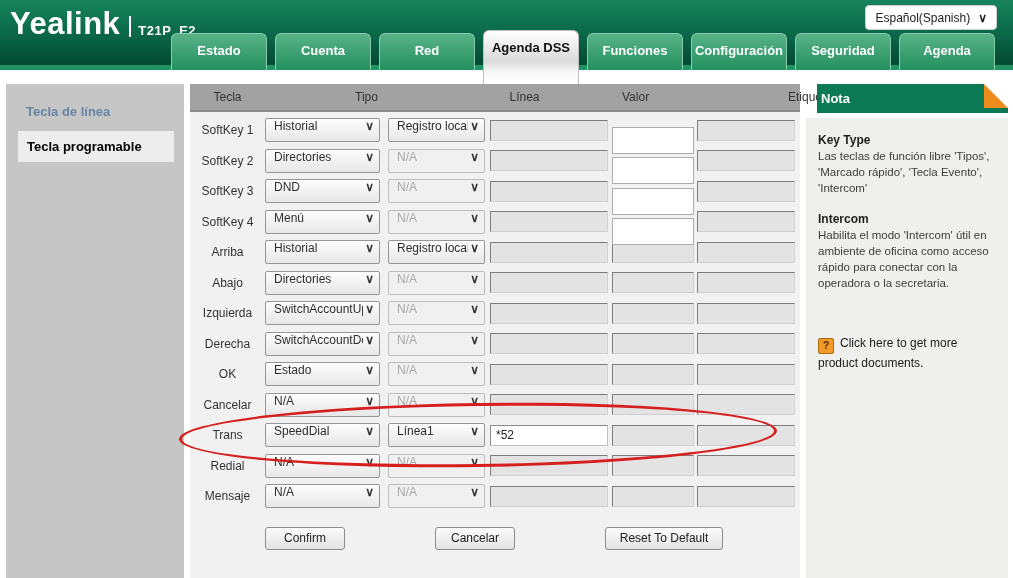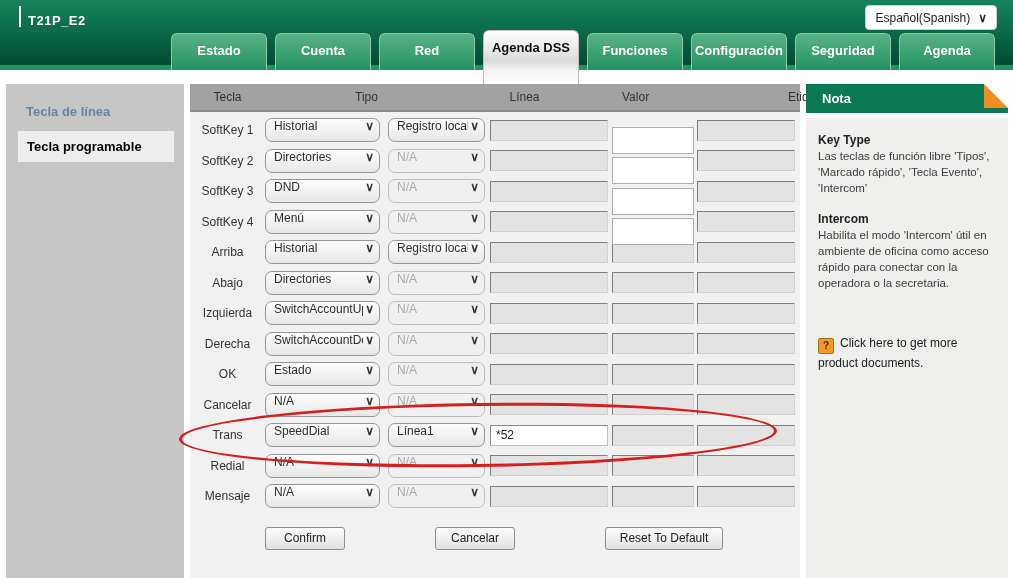--- a/index.html
+++ b/index.html
@@ -43,21 +43,21 @@
   .hc{text-align:center;}
   .rows{padding-top:3px;}
   .trow{display:flex;align-items:center;height:30.5px;}
   .c0{width:75px;text-align:center;font-size:12px;color:#333;flex:none;}
   .c1{width:115px;flex:none;}
   .c2{width:97px;margin-left:8px;flex:none;}
   .c3{width:118px;margin-left:5px;flex:none;display:flex;align-items:center;}
   .c4{width:82px;margin-left:4px;flex:none;display:flex;align-items:center;}
   .c5{width:98px;margin-left:3px;flex:none;display:flex;align-items:center;}
 
-  .sel{box-sizing:border-box;width:100%;height:24px;border:1px solid #969696;border-radius:7px;
+  .sel{box-sizing:border-box;width:100%;height:24px;border:1px solid #969696;border-radius:2px;
        background:linear-gradient(#fdfdfd,#e7e7e7);display:flex;align-items:center;
        justify-content:space-between;font-size:12px;color:#2e2e2e;padding:0 5px 8px 8px;cursor:pointer;}
   .sel .sel-text{white-space:nowrap;overflow:hidden;flex:1;}
   .sel.disabled{color:#a9a9a9;background:#f0f0f0;border-color:#bdbdbd;cursor:default;}
   .sel .chev{margin-left:2px;color:#333;}
 
   .tin{box-sizing:border-box;width:100%;height:21px;background:#e3e3e3;
        border:1px solid;border-color:#7d7d7d #d2d2d2 #cfcfcf #7d7d7d;
        font:12px "Liberation Sans",sans-serif;color:#222;padding:0 5px;outline:none;}
   .tin.on{background:#fff;border-color:#8a8a8a #c0c0c0 #c0c0c0 #8a8a8a;}
@@ -67,21 +67,21 @@
   .btn{position:absolute;height:23px;box-sizing:border-box;background:linear-gradient(#fcfcfc,#e2e2e2);
        border:1px solid #8d8d8d;border-radius:3px;font-size:12px;color:#222;text-align:center;
        line-height:21px;cursor:pointer;}
   .btn-confirm{left:75px;top:443px;width:80px;}
   .btn-cancel{left:245px;top:443px;width:80px;}
   .btn-reset{left:415px;top:443px;width:118px;}
 
   
   .note{position:absolute;left:806px;top:84px;width:202px;bottom:0;}
   .note-head{position:relative;height:29px;background:#0b7953;color:#fff;font-weight:bold;
-             font-size:13px;line-height:29px;padding-left:16px;box-sizing:border-box;}
+             font-size:13px;line-height:29px;padding-left:4px;box-sizing:border-box;margin-left:11px;}
   .fold-bg{position:absolute;top:0;right:0;width:24px;height:24px;background:#fff;}
   .fold{position:absolute;top:0;right:0;width:0;height:0;
         border-bottom:24px solid #ef8c1f;border-right:24px solid transparent;}
   .note-body{position:absolute;top:34px;left:0;right:0;bottom:0;background:#efefed;
              padding:14px 12px;box-sizing:border-box;font-size:11.5px;color:#3d3d3d;line-height:1.38;}
   .note-sec{margin-bottom:15px;}
   .note-sec b{color:#1f1f1f;font-size:12px;}
   .note-help{margin-top:42px;font-size:12px;color:#1a1a1a;line-height:1.5;cursor:pointer;}
   .q-icon{display:inline-block;width:14px;height:14px;background:#f19a2a;border:1px solid #a96d14;
           border-radius:2px;color:#4a2c00;font-size:10px;font-weight:bold;text-align:center;
@@ -92,20 +92,21 @@
            border:3px solid #d61e1e;border-radius:50%;z-index:40;pointer-events:none;
            transform:rotate(-0.8deg);}
 </style>
 </head>
 <body>
 
 <div class="page">
 
   <div class="topbar">
     <div class="logo-wrap">
+      <span class="logo">Yealink</span>
       <span class="logo-div"></span>
       <span class="model">T21P_E2</span>
     </div>
     <div class="lang">
       <span>Español(Spanish)</span>
       <span class="chev">∨</span>
     </div>
     <div class="tab-bar">
         <div class="tab">
           <span>Estado</span>

